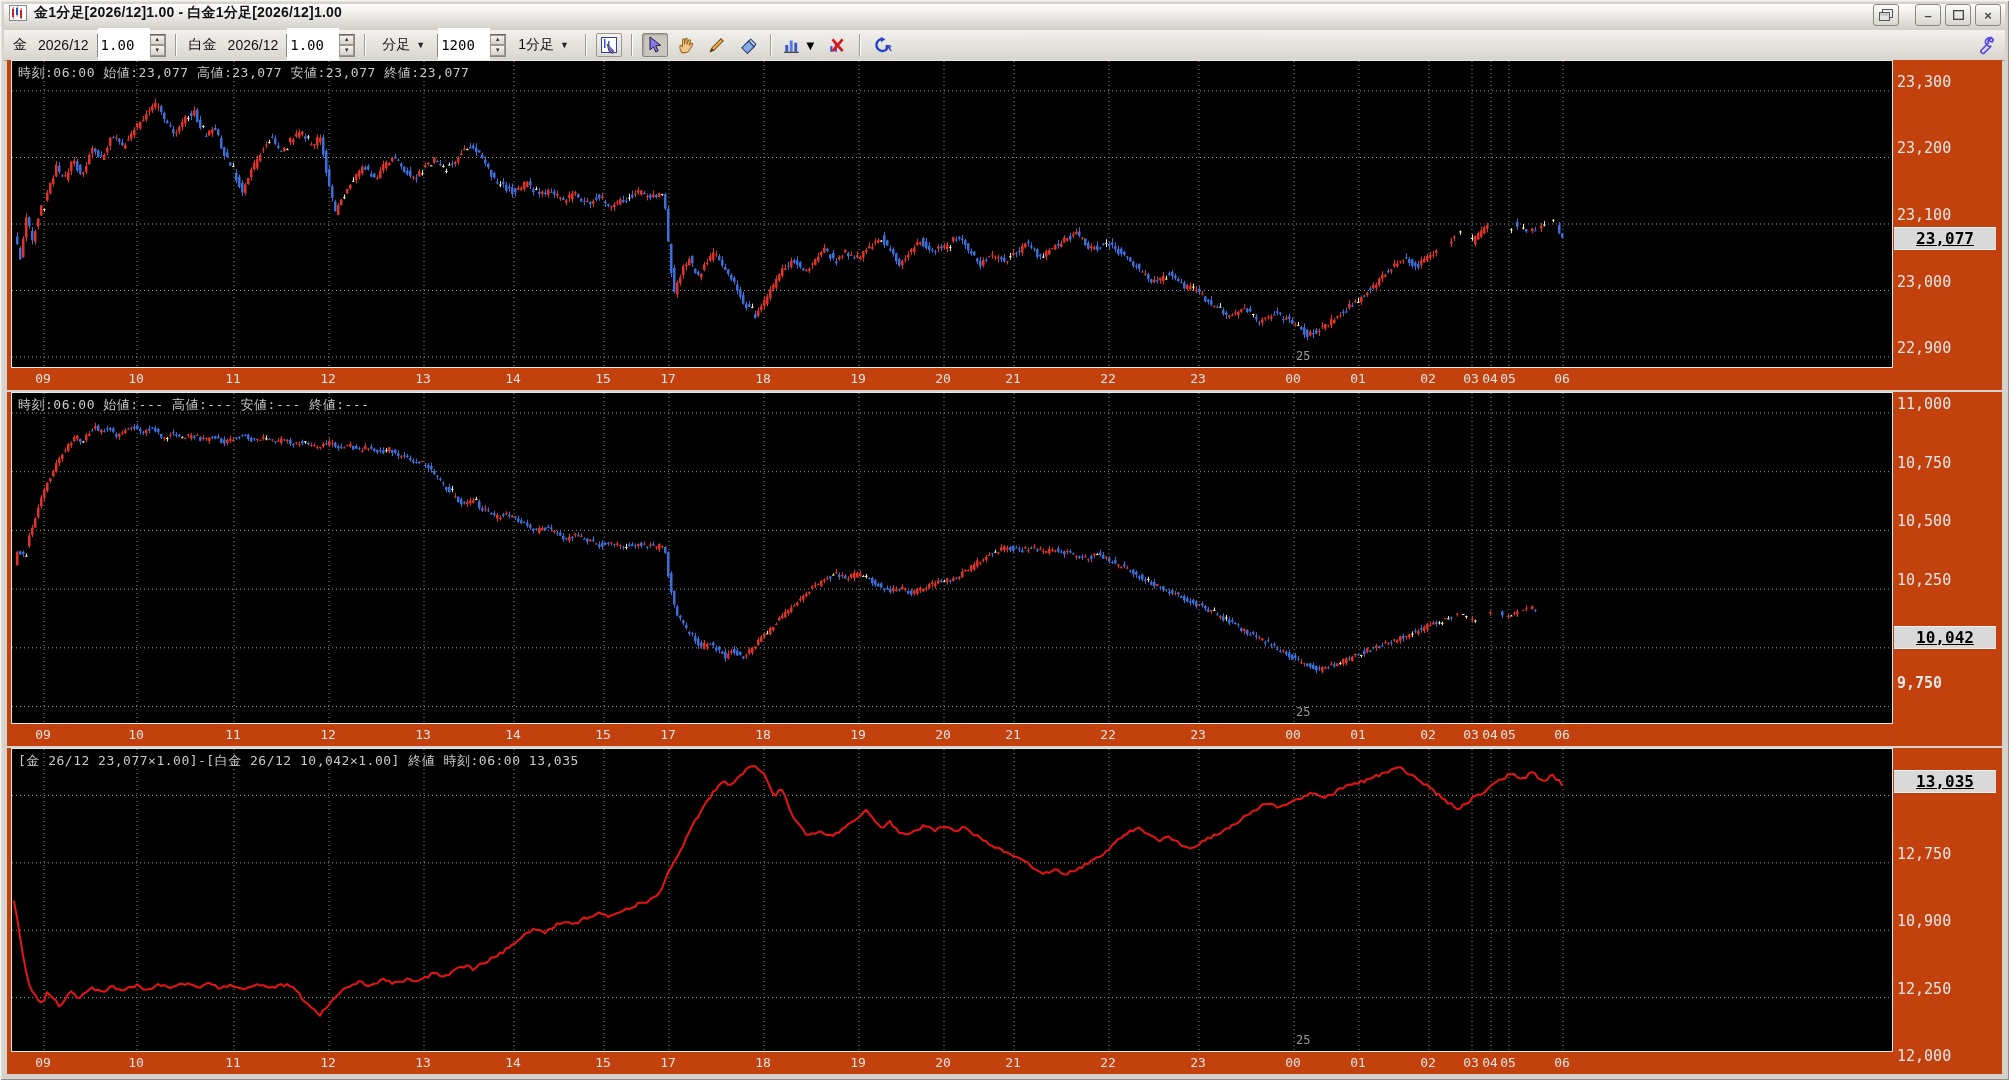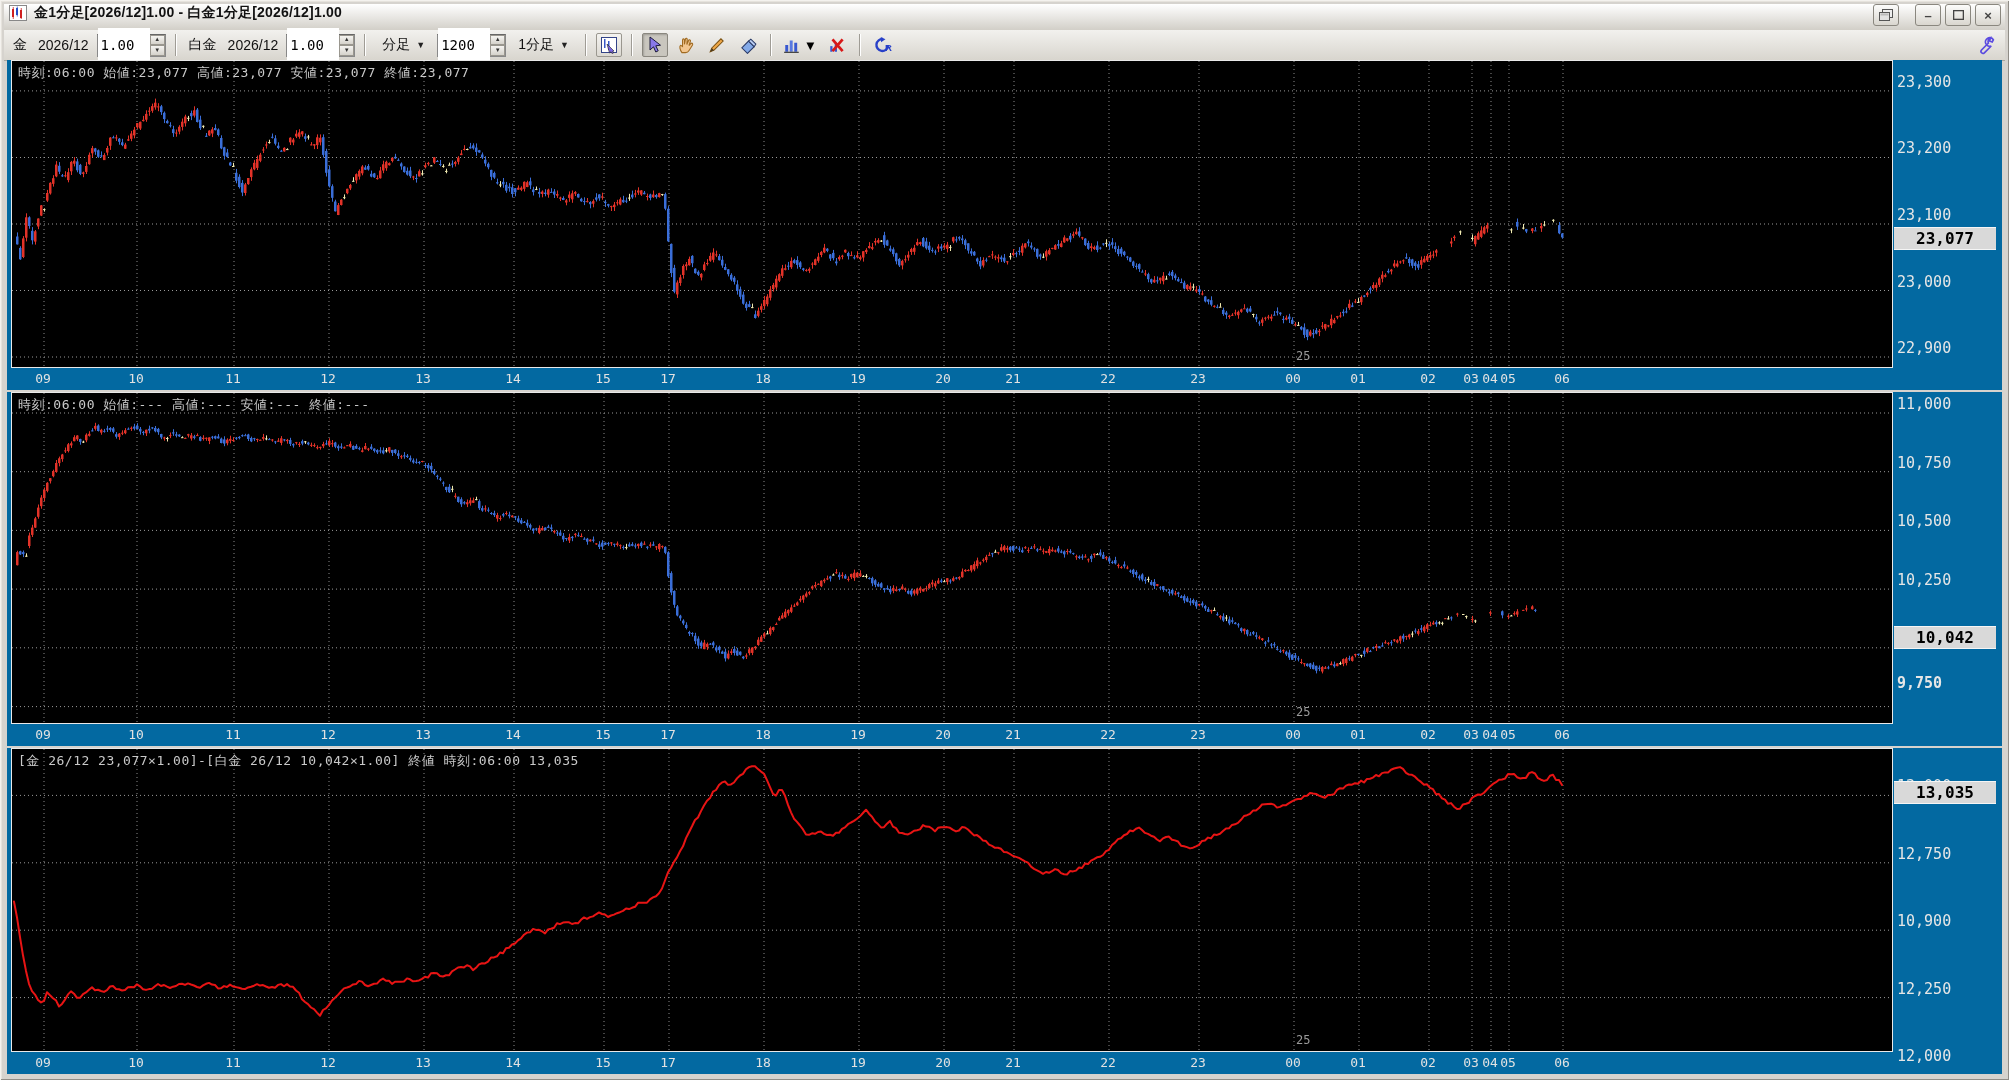--- a/index.html
+++ b/index.html
@@ -33,31 +33,31 @@
          background:transparent;font-size:14px;color:#111;cursor:default;}
   .combo .caret{font-size:9px;color:#222;}
   .tbtn{width:26px;height:24px;border:1px solid transparent;background:transparent;border-radius:2px;
         display:inline-flex;align-items:center;justify-content:center;padding:0;cursor:default;}
   .tbtn.boxed{border:1px solid #9a978f;background:linear-gradient(#f4f3f0,#dcd9d2);}
   .tbtn.pressed{border:1px solid #8a877f;background:#c9c6be;box-shadow:inset 1px 1px 2px #00000033;}
   .tspacer{flex:1;}
   
   .charts{position:absolute;left:7px;right:7px;top:60px;bottom:6px;background:#000;}
   .panelgap{height:2px;background:#d6d3ce;}
-  .panel{position:relative;width:100%;background:#0369a1;}
+  .panel{position:relative;width:100%;background:#c2410c;}
   .plot{position:absolute;left:4px;top:0;width:1880px;border:1px solid #e9e9e9;background:#000;}
   .plot svg{display:block;}
   .info{position:absolute;left:6px;top:3px;font:13px "DejaVu Sans Mono",monospace;color:#c9c9c9;
         letter-spacing:0.5px;white-space:pre;}
   .datemark{position:absolute;font:12px "DejaVu Sans Mono",monospace;color:#9a9a9a;}
   .gutter{position:absolute;left:1886px;right:0;top:0;bottom:0;}
   .ylab{position:absolute;left:4px;font:15px "DejaVu Sans Mono",monospace;color:#e6e6e6;white-space:nowrap;}
   .curbox{position:absolute;left:1px;right:6px;height:21px;background:#d9d9d9;border-top:1px solid #f5f5f5;
           border-bottom:1px solid #f5f5f5;display:flex;align-items:center;justify-content:center;
-          font:bold 16px "DejaVu Sans Mono",monospace;color:#000;z-index:3;}
+          font:bold 16px "DejaVu Sans Mono",monospace;color:#000;z-index:3;text-decoration:underline;}
   .xrow{position:absolute;left:4px;width:1880px;height:22px;}
   .xlab{position:absolute;top:3px;transform:translateX(-50%);font:13px "DejaVu Sans Mono",monospace;color:#e2e2e2;}
 </style>
 </head>
 <body>
 
 <div class="window">
 
   <div class="titlebar">
     <span class="appicon">
@@ -2335,21 +2335,21 @@
           </svg>
           <div class="info">[金 26/12 23,077×1.00]-[白金 26/12 10,042×1.00] 終値 時刻:06:00 13,035</div>
           <div class="datemark" style="left: 1284px; top: 284px;">25</div>
         </div>
         <div class="gutter">
           <div class="ylab" style="top: 29.3786px;">13,000</div>
           <div class="ylab" style="top: 96.7893px;">12,750</div>
           <div class="ylab" style="top: 164.2px;">10,900</div>
           <div class="ylab" style="top: 231.611px;">12,250</div>
           <div class="ylab" style="top: 299.021px;">12,000</div>
-          <div class="curbox" style="top: 33px;">13,035</div>
+          <div class="curbox" style="top: 22px;">13,035</div>
         </div>
         <div class="xrow" style="top: 304px;">
           <span class="xlab" style="left: 32px;">09</span>
           <span class="xlab" style="left: 125px;">10</span>
           <span class="xlab" style="left: 222px;">11</span>
           <span class="xlab" style="left: 317px;">12</span>
           <span class="xlab" style="left: 412px;">13</span>
           <span class="xlab" style="left: 502px;">14</span>
           <span class="xlab" style="left: 592px;">15</span>
           <span class="xlab" style="left: 657px;">17</span>

